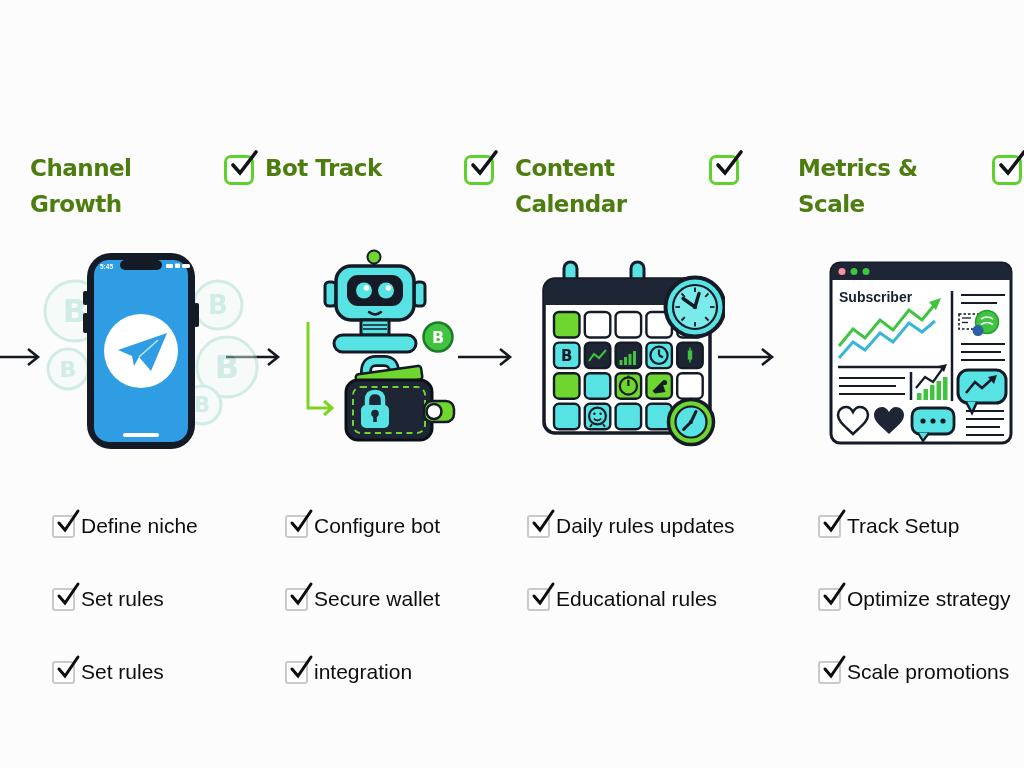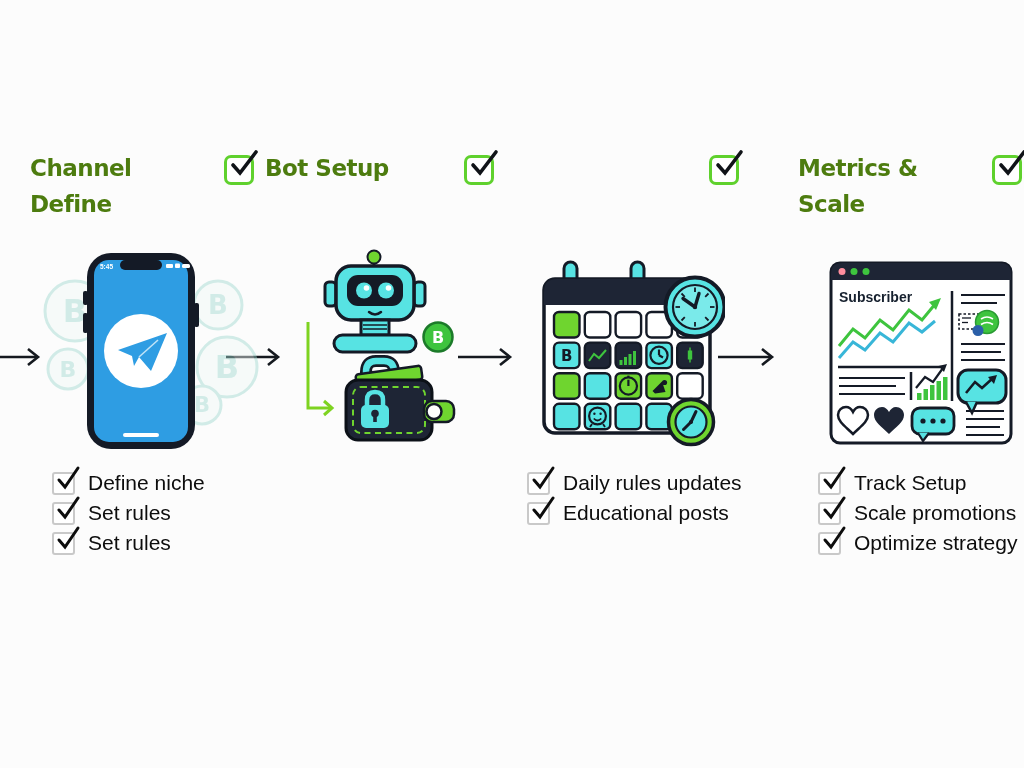--- a/index.html
+++ b/index.html
@@ -21,21 +21,21 @@
     width:24px; height:24px;
     border:3.5px solid #5fd12d; border-radius:7px;
     background:#fff;
   }
   .title-check svg { position:absolute; left:1px; top:-9px; width:30px; height:30px; overflow:visible; }
   .title-check path { stroke:#101318; stroke-width:3.6; fill:none; stroke-linecap:round; }
   .illus { position:absolute; }
   .arrow { position:absolute; top:344px; height:26px; }
   .arrow line, .arrow polyline { stroke:#15191f; stroke-width:2.6; fill:none; }
   .checklist { position:absolute; top:322px; display:flex; flex-direction:column; gap:8px; }
-  .cl-item { display:flex; align-items:center; gap:13px; height:22px; }
+  .cl-item { display:flex; align-items:center; gap:6px; height:22px;margin-top:43px; }
   .cbox {
     position:relative; flex:none; width:19px; height:19px;
     border:2px solid #c9c9c9; border-radius:3px; background:#fff;
   }
   .cbox svg { position:absolute; left:1px; top:-8px; width:25px; height:25px; overflow:visible; }
   .cbox path { stroke:#0d0d0d; stroke-width:3; fill:none; stroke-linecap:round; }
   .cl-label { font-size:21px; color:#0d0d0d; white-space:nowrap; }
 </style>
 </head>
 <body>
@@ -56,21 +56,21 @@
   </svg>
   <svg class="arrow" style="left:716px;width:62px" viewBox="0 0 62 26">
     <line x1="2" y1="13" x2="54" y2="13"></line>
       <polyline points="46,5 56,13 46,21"></polyline>
   </svg>
 
   <section class="col" style="left:30px;width:230px">
     <header class="col-header">
       <div class="title">
         <span>Channel</span><br>
-        <span>Define</span>
+        <span>Growth</span>
       </div>
       <span class="title-check">
         <svg viewBox="0 0 30 30">
             <path d="M5 16 L12 24 L28 3"></path>
           </svg>
       </span>
     </header>
 
     <svg class="illus" style="left:0;top:95px;width:230px;height:218px" viewBox="0 0 230 218">
       <g opacity="0.45">
@@ -137,21 +137,21 @@
             </svg>
           </span>
         <span class="cl-label">Set rules</span>
       </div>
     </div>
   </section>
 
   <section class="col" style="left:265px;width:235px">
     <header class="col-header">
       <div class="title">
-        <span>Bot Setup</span><br>
+        <span>Bot Track</span><br>
       </div>
       <span class="title-check">
         <svg viewBox="0 0 30 30">
             <path d="M5 16 L12 24 L28 3"></path>
           </svg>
       </span>
     </header>
 
     <svg class="illus" style="left:15px;top:98px;width:210px;height:214px" viewBox="0 0 210 214">
       <g stroke="#7ed321" stroke-width="3" fill="none">
@@ -189,24 +189,54 @@
           <path d="M87 158 V152 Q87 144 95 144 Q103 144 103 152 V158" stroke="#57e3e3" stroke-width="4.5" fill="none"></path>
           <rect x="81" y="157" width="28" height="23" rx="5" fill="#57e3e3"></rect>
           <circle cx="95" cy="165.5" r="3.8" fill="#1e2535"></circle>
           <rect x="93.2" y="167" width="3.6" height="7" fill="#1e2535"></rect>
         </g>
         <rect x="144" y="153" width="30" height="21" rx="8" fill="#6fd52f" stroke="#141a26" stroke-width="2.5"></rect>
         <circle cx="154" cy="163.5" r="7.5" fill="#fff" stroke="#141a26" stroke-width="2.5"></circle>
       </g>
     </svg>
 
+    <div class="checklist" style="left:20px">
+      <div class="cl-item">
+        <span class="cbox">
+            <svg viewBox="0 0 25 25">
+              <path d="M4 14 L10 21 L23 2"></path>
+            </svg>
+          </span>
+        <span class="cl-label">Configure bot</span>
+      </div>
+      <div class="cl-item">
+        <span class="cbox">
+            <svg viewBox="0 0 25 25">
+              <path d="M4 14 L10 21 L23 2"></path>
+            </svg>
+          </span>
+        <span class="cl-label">Secure wallet</span>
+      </div>
+      <div class="cl-item">
+        <span class="cbox">
+            <svg viewBox="0 0 25 25">
+              <path d="M4 14 L10 21 L23 2"></path>
+            </svg>
+          </span>
+        <span class="cl-label">integration</span>
+      </div>
+    </div>
   </section>
 
   <section class="col" style="left:515px;width:230px">
     <header class="col-header">
+      <div class="title">
+        <span>Content</span><br>
+        <span>Calendar</span>
+      </div>
       <span class="title-check">
         <svg viewBox="0 0 30 30">
             <path d="M5 16 L12 24 L28 3"></path>
           </svg>
       </span>
     </header>
 
     <svg class="illus" style="left:20px;top:102px;width:190px;height:205px" viewBox="0 0 190 205">
       <rect x="29" y="10" width="13" height="33" rx="6.5" fill="#57e3e3" stroke="#141a26" stroke-width="3"></rect>
       <rect x="96" y="10" width="13" height="33" rx="6.5" fill="#57e3e3" stroke="#141a26" stroke-width="3"></rect>
@@ -309,21 +339,21 @@
             </svg>
           </span>
         <span class="cl-label">Daily rules updates</span>
       </div>
       <div class="cl-item">
         <span class="cbox">
             <svg viewBox="0 0 25 25">
               <path d="M4 14 L10 21 L23 2"></path>
             </svg>
           </span>
-        <span class="cl-label">Educational posts</span>
+        <span class="cl-label">Educational rules</span>
       </div>
     </div>
   </section>
 
   <section class="col" style="left:798px;width:230px">
     <header class="col-header">
       <div class="title">
         <span>Metrics &amp;</span><br>
         <span>Scale</span>
       </div>
@@ -413,26 +443,26 @@
             </svg>
           </span>
         <span class="cl-label">Track Setup</span>
       </div>
       <div class="cl-item">
         <span class="cbox">
             <svg viewBox="0 0 25 25">
               <path d="M4 14 L10 21 L23 2"></path>
             </svg>
           </span>
+        <span class="cl-label">Optimize strategy</span>
+      </div>
+      <div class="cl-item">
+        <span class="cbox">
+            <svg viewBox="0 0 25 25">
+              <path d="M4 14 L10 21 L23 2"></path>
+            </svg>
+          </span>
         <span class="cl-label">Scale promotions</span>
-      </div>
-      <div class="cl-item">
-        <span class="cbox">
-            <svg viewBox="0 0 25 25">
-              <path d="M4 14 L10 21 L23 2"></path>
-            </svg>
-          </span>
-        <span class="cl-label">Optimize strategy</span>
       </div>
     </div>
   </section>
 
 </div>
 
 </body></html>

